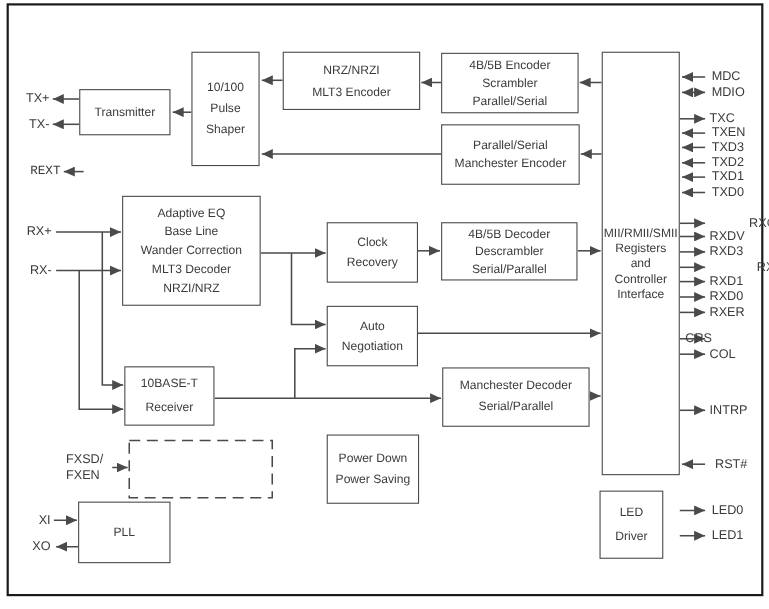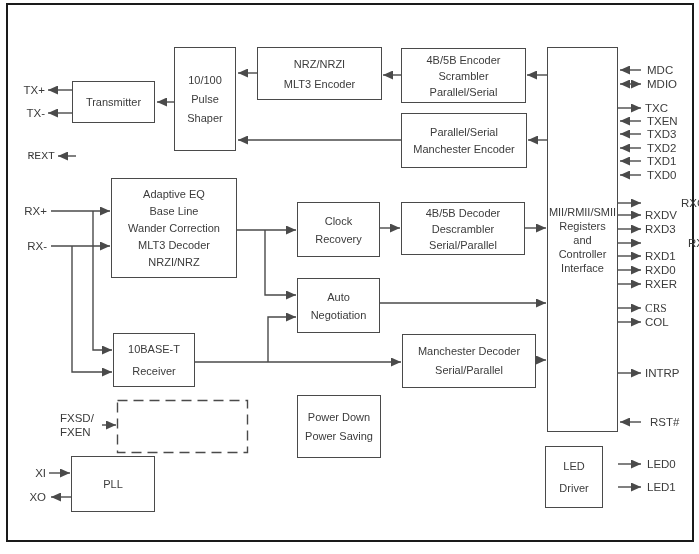--- a/index.html
+++ b/index.html
@@ -192,19 +192,19 @@
   <div class="pin" style="left:647px;top:141px;">TXD2</div>
   <div class="pin" style="left:647px;top:154px;">TXD1</div>
   <div class="pin" style="left:647px;top:168px;">TXD0</div>
   <div class="pin" style="left:645px;top:196px;margin-left:36px;">RXC</div>
   <div class="pin" style="left:645px;top:208px;">RXDV</div>
   <div class="pin" style="left:645px;top:222px;">RXD3</div>
   <div class="pin" style="left:645px;top:236px;margin-left:43px;">RXD2</div>
   <div class="pin" style="left:645px;top:249px;">RXD1</div>
   <div class="pin" style="left:645px;top:263px;">RXD0</div>
   <div class="pin" style="left:645px;top:277px;">RXER</div>
-  <div class="pin" style="left:645px;top:301px;font-family:Liberation Serif, serif;">CRS</div>
+  <div class="pin" style="left:623px;top:301px;">CRS</div>
   <div class="pin" style="left:645px;top:315px;">COL</div>
   <div class="pin" style="left:645px;top:366px;">INTRP</div>
   <div class="pin" style="left:650px;top:415px;">RST#</div>
   <div class="pin" style="left:647px;top:457px;">LED0</div>
   <div class="pin" style="left:647px;top:480px;">LED1</div>
 </div>
 
 </body></html>

